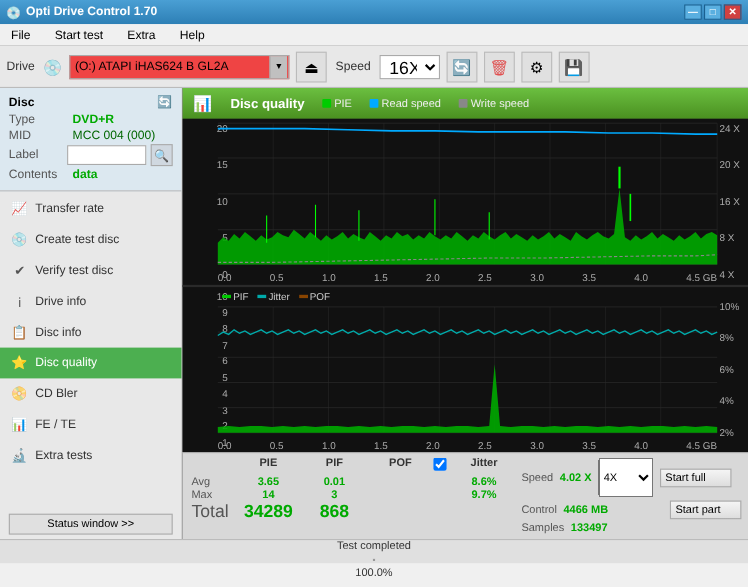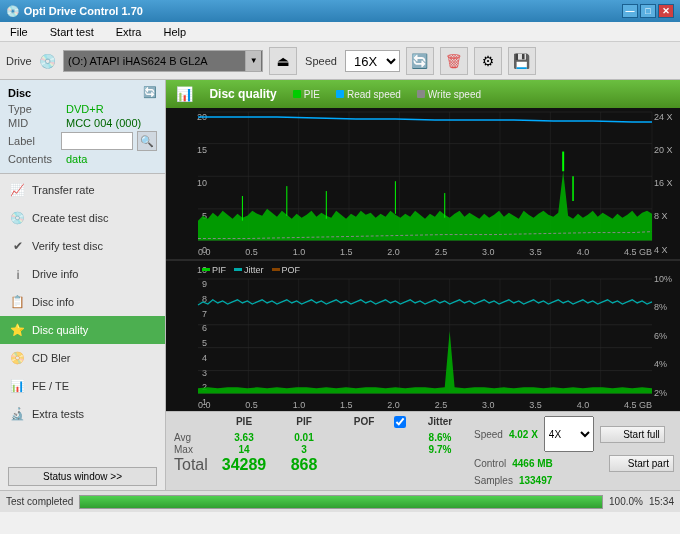--- a/index.html
+++ b/index.html
@@ -52,21 +52,21 @@
       background: #e8e8e8;
       height: 38px;
       display: flex;
       align-items: center;
       padding: 0 6px;
       gap: 6px;
       border-bottom: 1px solid #bbb;
     }
     .drive-label { font-size: 11px; color: #333; margin-right: 2px; }
     .drive-select {
-      background: #737373;
+      background: #ef4444;
       border: 1px solid #aaa;
       padding: 2px 4px;
       font-size: 11px;
       height: 22px;
       width: 200px;
       appearance: none;
     }
     .drive-select-wrap {
       position: relative;
       display: inline-flex;
@@ -79,21 +79,21 @@
       background: #c0c0c0;
       border-left: 1px solid #aaa;
       display: flex; align-items: center; justify-content: center;
       font-size: 8px;
     }
     .speed-label { font-size: 11px; color: #333; margin: 0 2px; }
     .speed-select {
       background: white;
       border: 1px solid #aaa;
       padding: 2px 4px;
-      font-size: 13px;
+      font-size: 16px;
       height: 22px;
       width: 55px;
     }
     .toolbar-icon-btn {
       width: 28px; height: 28px;
       background: #e0e0e0;
       border: 1px solid #bbb;
       display: flex; align-items: center; justify-content: center;
       cursor: pointer;
       font-size: 14px;
@@ -126,21 +126,21 @@
       font-weight: bold;
       font-size: 11px;
     }
     .disc-row {
       display: flex;
       align-items: center;
       margin-bottom: 2px;
       font-size: 11px;
     }
     .disc-key { color: #555; width: 58px; }
-    .disc-val { color: #00aa00; font-weight: normal; }
+    .disc-val { color: #00aa00; font-weight: bold; }
     .disc-val-dark { color: #006600; }
     #label-field {
       display: flex; align-items: center; gap: 4px;
     }
     #label-input {
       border: 1px solid #aaa;
       background: white;
       width: 72px; height: 18px;
       padding: 1px 3px;
       font-size: 10px;
@@ -242,33 +242,34 @@
       flex-direction: column;
       gap: 2px;
     }
     .btn-full {
       background: linear-gradient(to bottom, #f5f5f5, #ddd);
       border: 1px solid #aaa;
       padding: 2px 4px;
       font-size: 10px;
       cursor: pointer;
       width: 65px;
-      text-align: right;
+      text-align: left;
     }
 
     
     #statusbar {
       height: 22px;
       background: #e0e0e0;
       border-top: 1px solid #bbb;
       display: flex;
       align-items: center;
       padding: 0 6px;
       gap: 6px;
       font-size: 10px;
+      flex-direction: column;
     }
     #status-text { color: #333; }
     #progress-bar-wrap {
       flex: 1;
       height: 14px;
       background: white;
       border: 1px solid #999;
       overflow: hidden;
     }
     #progress-bar {
@@ -566,21 +567,21 @@
             <span style="width:60px; text-align:center;">PIF</span>
             <span style="width:60px; text-align:center;">POF</span>
             <span style="width:16px;">
               <input type="checkbox" checked="" style="width: 12px; height: 12px;">
             </span>
             <span style="width:60px; text-align:center;">Jitter</span>
           </div>
 
           <div style="display:flex; font-size:10px; margin-bottom:1px;">
             <span style="width:40px; color:#555;">Avg</span>
-            <span style="width:60px; text-align:center; color:#00aa00; font-weight:bold;">3.63</span>
+            <span style="width:60px; text-align:center; color:#00aa00; font-weight:bold;">3.65</span>
             <span style="width:60px; text-align:center; color:#00aa00; font-weight:bold;">0.01</span>
             <span style="width:60px; text-align:center; color:#00aa00; font-weight:bold;"></span>
             <span style="width:16px;"></span>
             <span style="width:60px; text-align:center; color:#00aa00; font-weight:bold;">8.6%</span>
           </div>
 
           <div style="display:flex; font-size:10px; margin-bottom:1px;">
             <span style="width:40px; color:#555;">Max</span>
             <span style="width:60px; text-align:center; color:#00aa00; font-weight:bold;">14</span>
             <span style="width:60px; text-align:center; color:#00aa00; font-weight:bold;">3</span>

